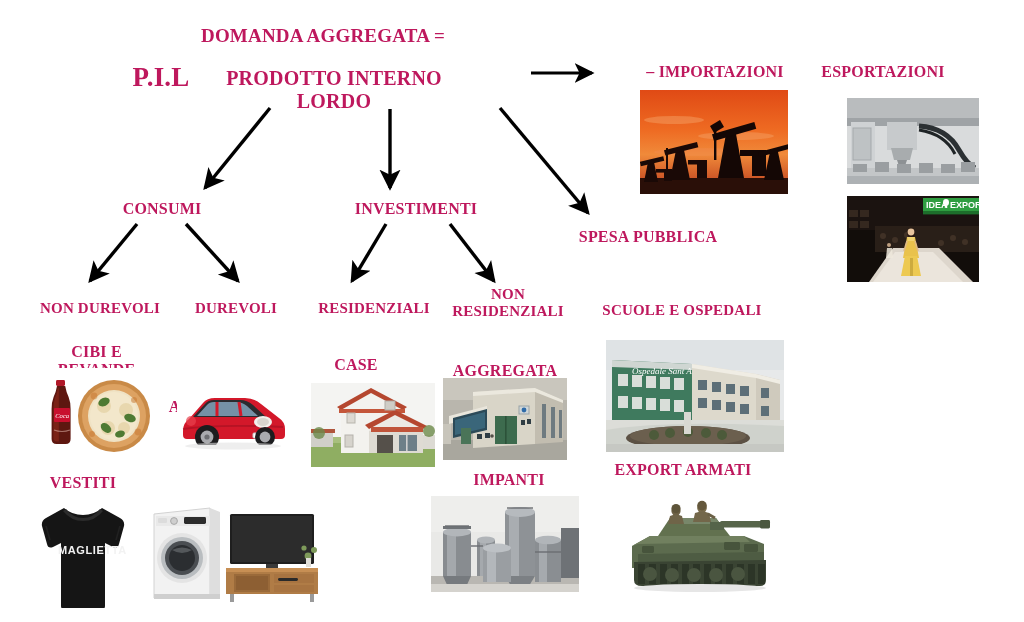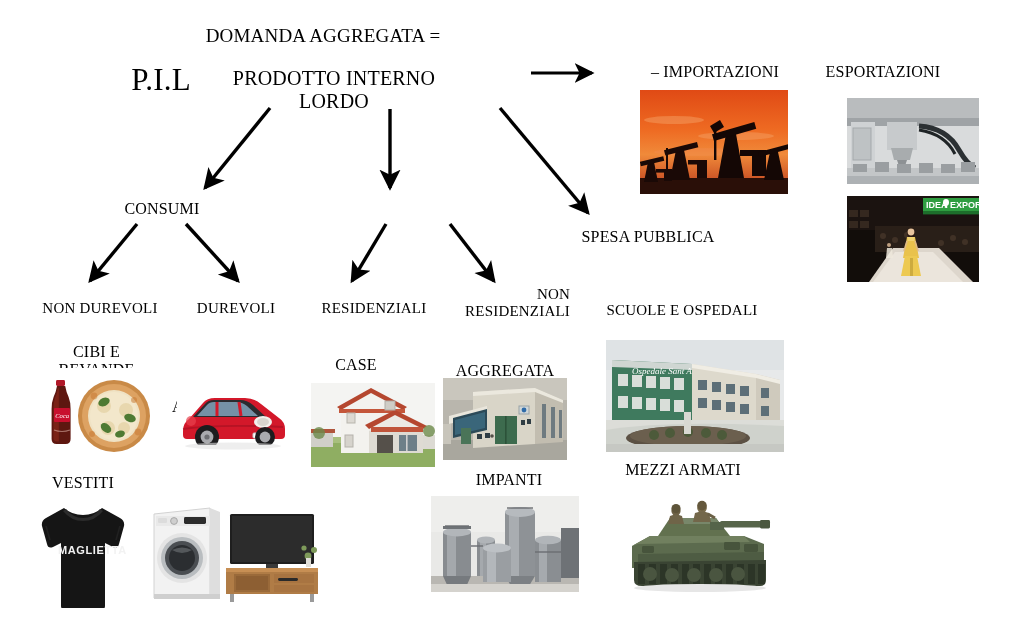--- a/index.html
+++ b/index.html
@@ -13,45 +13,45 @@
   }
   #canvas {
     position: relative;
     width: 1024px;
     height: 622px;
     background: #ffffff;
     overflow: hidden;
   }
   .lbl {
     position: absolute;
-    font-weight: normal;
-    color: #000000;
+    font-weight: bold;
+    color: #be185d;
     letter-spacing: 0.2px;
     line-height: 1.15;
     white-space: pre-line;
     text-align: center;
   }
-  .lbl.left { text-align: right; }
+  .lbl.left { text-align: center; }
   #arrow-layer {
     position: absolute;
     left: 0; top: 0;
     width: 1024px;
     height: 622px;
     pointer-events: none;
   }
   .photo {
     position: absolute;
     overflow: hidden;
     background: #ffffff;
   }
   .photo svg { display: block; width: 100%; height: 100%; }
 
   
   .t-domanda { font-size: 19px; }
-  .t-pil { font-size: 31px; }
+  .t-pil { font-size: 27px; }
   .t-pil-sub { font-size: 20px; }
   .t-node { font-size: 16px; }
   .t-sub { font-size: 15px; }
   .t-item { font-size: 16px; }
   .t-right { font-size: 16px; }
 </style>
 </head>
 <body>
 
 <div id="canvas">
@@ -86,20 +86,21 @@
 
   <div class="lbl t-pil-sub" style="left:198px; top:67px; width:272px;">PRODOTTO INTERNO LORDO</div>
 
 
   <div class="lbl t-right" style="left:630px; top:63px; width:170px;">– IMPORTAZIONI</div>
 
   <div class="lbl t-right" style="left:808px; top:63px; width:150px;">ESPORTAZIONI</div>
 
   <div class="lbl t-node" style="left:100px; top:200px; width:124px;">CONSUMI</div>
 
+  <div class="lbl t-node" style="left:338px; top:200px; width:156px;">INVESTIMENTI</div>
 
   <div class="lbl t-node" style="left:558px; top:228px; width:180px;">SPESA PUBBLICA</div>
 
   <div class="lbl t-sub" style="left:32px; top:300px; width:136px;">NON DUREVOLI</div>
 
   <div class="lbl t-sub" style="left:186px; top:300px; width:100px;">DUREVOLI</div>
 
   <div class="lbl t-sub" style="left:306px; top:300px; width:136px;">RESIDENZIALI</div>
 
   <div class="lbl t-sub left" style="left:446px; top:286px; width:124px;">NON
@@ -113,21 +114,21 @@
 
   <div class="lbl t-item" style="left:325px; top:356px; width:62px;">CASE</div>
 
   <div class="lbl t-item" style="left:450px; top:362px; width:110px;">AGGREGATA</div>
 
   <div class="lbl t-item" style="left:38px; top:474px; width:90px;">VESTITI</div>
 
 
   <div class="lbl t-item" style="left:456px; top:471px; width:106px;">IMPANTI</div>
 
-  <div class="lbl t-item" style="left:609px; top:461px; width:148px;">MEZZI ARMATI</div>
+  <div class="lbl t-item" style="left:609px; top:461px; width:148px;">EXPORT ARMATI</div>
 
   <div class="photo" style="left:640px; top:90px; width:148px; height:104px;">
     <svg viewBox="0 0 148 104" preserveAspectRatio="none">
       <defs>
         <linearGradient id="skyG" x1="0" y1="0" x2="0" y2="1">
           <stop offset="0%" stop-color="#e04a15"></stop>
           <stop offset="38%" stop-color="#ee6a22"></stop>
           <stop offset="62%" stop-color="#f08a3a"></stop>
           <stop offset="100%" stop-color="#b8351a"></stop>
         </linearGradient>

